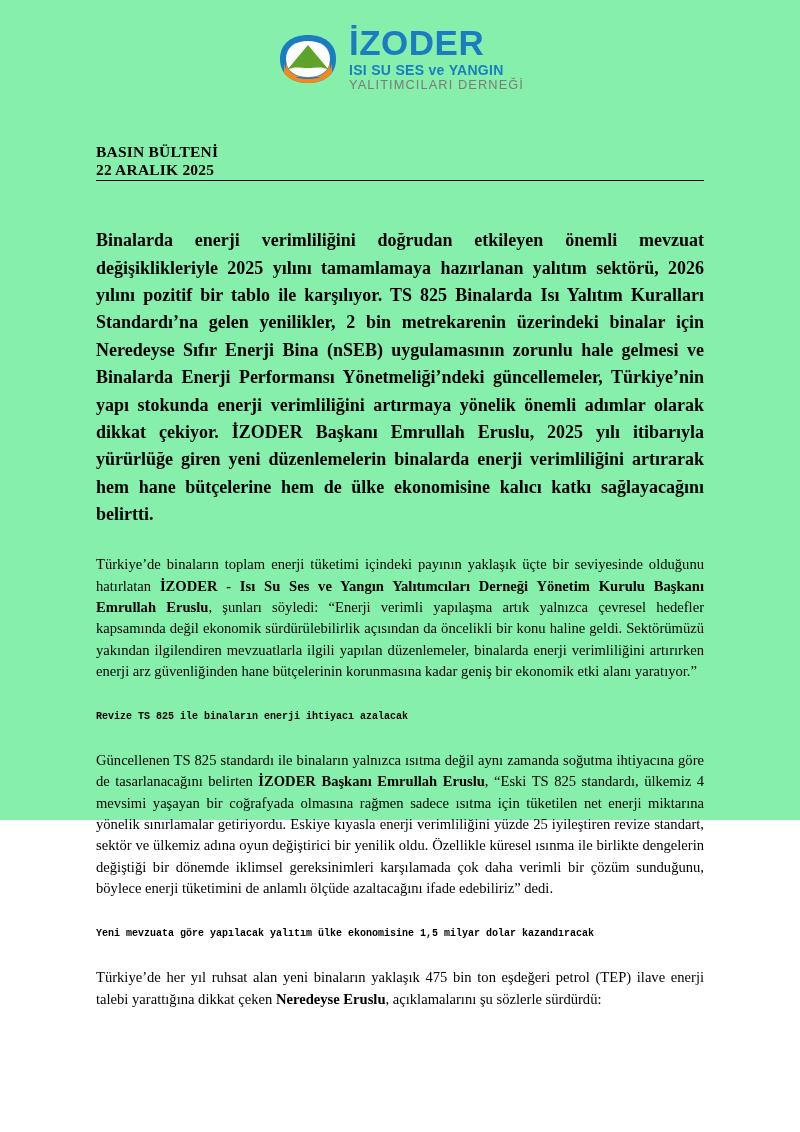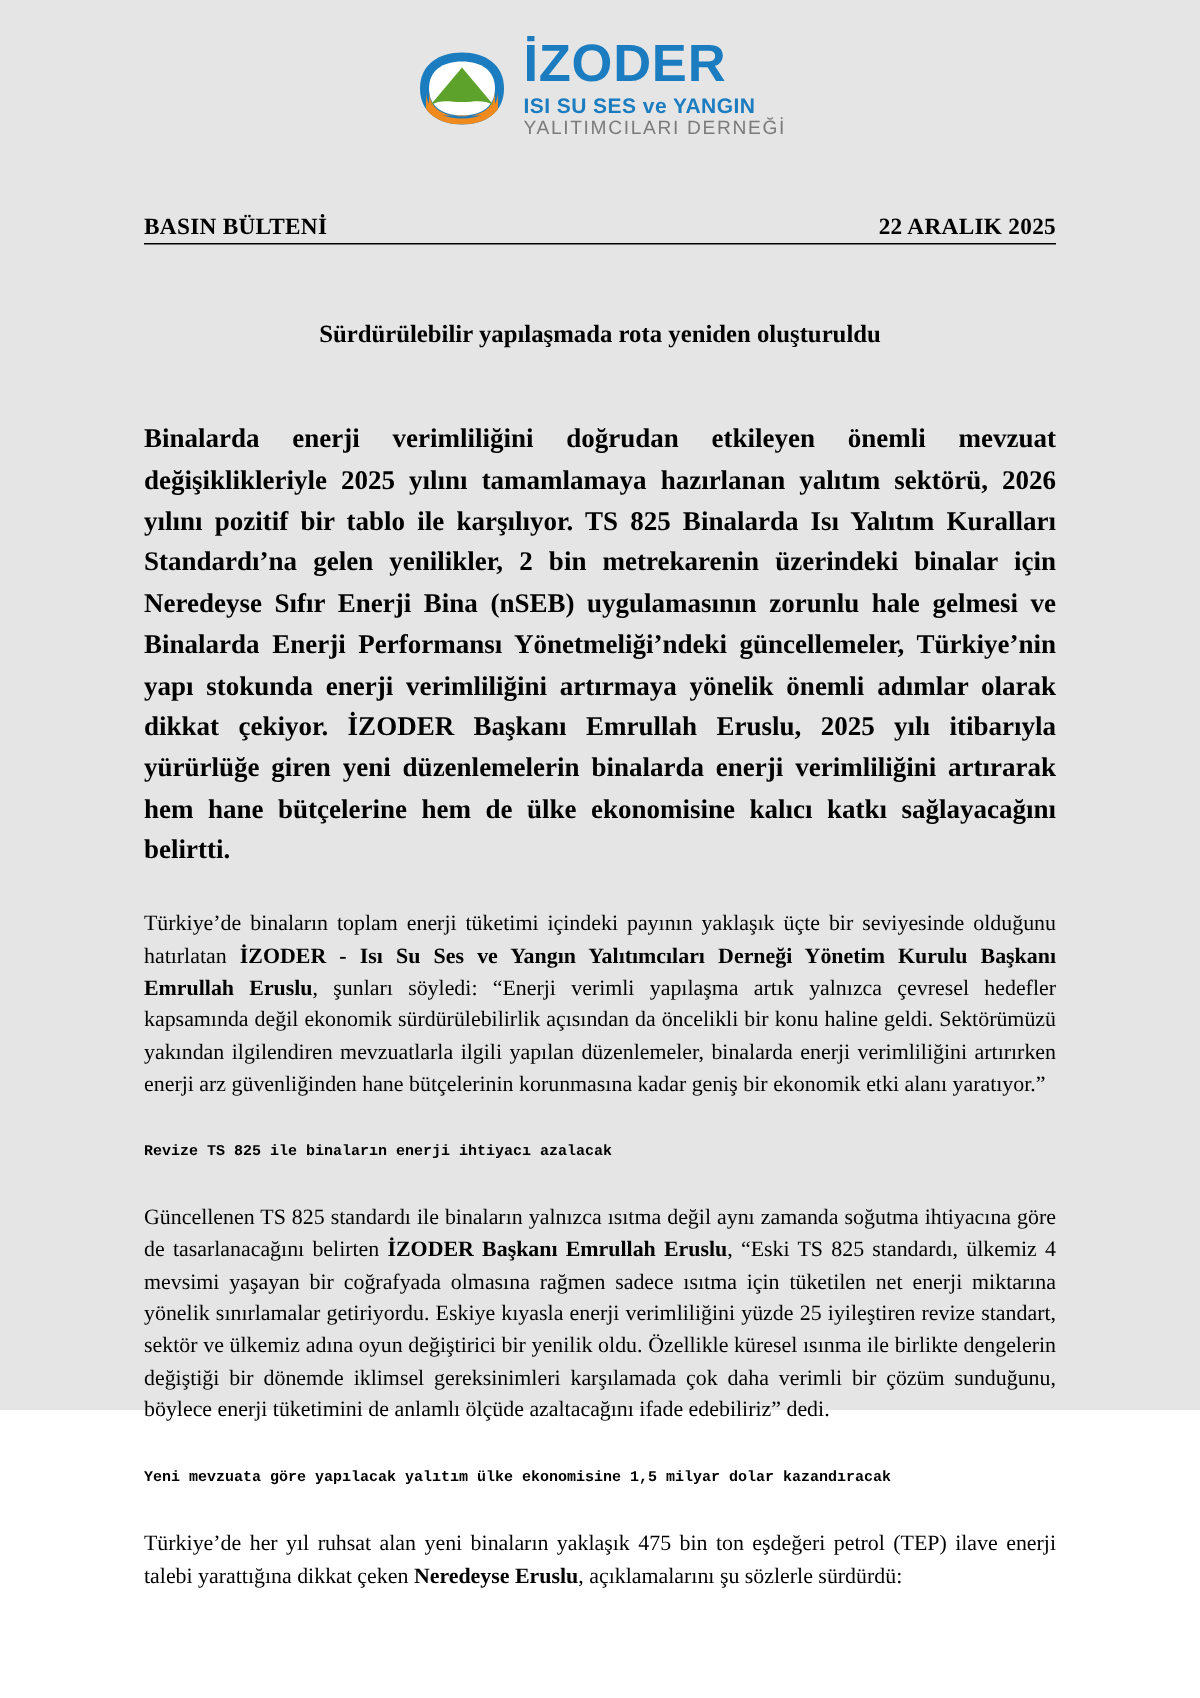--- a/index.html
+++ b/index.html
@@ -10,22 +10,22 @@
   body {
     width: 800px;
     height: 1132px;
     font-family: "Liberation Serif", "DejaVu Serif", serif;
     color: #000000;
     overflow: hidden;
   }
   .page {
     position: relative;
     width: 800px;
-    height: 940px;
-    background: #e5e5e5;
+    height: 820px;
+    background: #86efac;
     box-sizing: border-box;
     padding: 0 96px;
   }
 
   
   .logo-block {
     padding-top: 26px;
     display: flex;
     justify-content: center;
     align-items: center;
@@ -75,20 +75,21 @@
   .doc-header {
     margin-top: 52px;
     display: flex;
     justify-content: space-between;
     align-items: baseline;
     font-weight: bold;
     font-size: 15.5px;
     letter-spacing: 0.2px;
     border-bottom: 1.6px solid #000;
     padding-bottom: 1px;
+    flex-direction: column;
   }
 
   
   .doc-title {
     margin-top: 42px;
     font-weight: bold;
     font-size: 16.5px;
     text-align: left;
     letter-spacing: 0.1px;
   }
@@ -167,21 +168,20 @@
         <span class="logo-sub2">YALITIMCILARI DERNEĞİ</span>
       </span>
     </div>
   </div>
 
   <div class="doc-header">
     <span>BASIN BÜLTENİ</span>
     <span>22 ARALIK 2025</span>
   </div>
 
-  <div class="doc-subtitle">Sürdürülebilir yapılaşmada rota yeniden oluşturuldu</div>
 
   <p class="lead">Binalarda enerji verimliliğini doğrudan etkileyen önemli mevzuat değişiklikleriyle 2025 yılını tamamlamaya hazırlanan yalıtım sektörü, 2026 yılını pozitif bir tablo ile karşılıyor. TS 825 Binalarda Isı Yalıtım Kuralları Standardı’na gelen yenilikler, 2 bin metrekarenin üzerindeki binalar için Neredeyse Sıfır Enerji Bina (nSEB) uygulamasının zorunlu hale gelmesi ve Binalarda Enerji Performansı Yönetmeliği’ndeki güncellemeler, Türkiye’nin yapı stokunda enerji verimliliğini artırmaya yönelik önemli adımlar olarak dikkat çekiyor. İZODER Başkanı Emrullah Eruslu, 2025 yılı itibarıyla yürürlüğe giren yeni düzenlemelerin binalarda enerji verimliliğini artırarak hem hane bütçelerine hem de ülke ekonomisine kalıcı katkı sağlayacağını belirtti.</p>
 
   <p class="body-par"><span>Türkiye’de binaların toplam enerji tüketimi içindeki payının yaklaşık üçte bir seviyesinde olduğunu hatırlatan </span><b>İZODER - Isı Su Ses ve Yangın Yalıtımcıları Derneği Yönetim Kurulu Başkanı Emrullah Eruslu</b><span>, şunları söyledi: “Enerji verimli yapılaşma artık yalnızca çevresel hedefler kapsamında değil ekonomik sürdürülebilirlik açısından da öncelikli bir konu haline geldi. Sektörümüzü yakından ilgilendiren mevzuatlarla ilgili yapılan düzenlemeler, binalarda enerji verimliliğini artırırken enerji arz güvenliğinden hane bütçelerinin korunmasına kadar geniş bir ekonomik etki alanı yaratıyor.”</span></p>
 
   <p class="section-head">Revize TS 825 ile binaların enerji ihtiyacı azalacak</p>
 
   <p class="body-par"><span>Güncellenen TS 825 standardı ile binaların yalnızca ısıtma değil aynı zamanda soğutma ihtiyacına göre de tasarlanacağını belirten </span><b>İZODER Başkanı Emrullah Eruslu</b><span>, “Eski TS 825 standardı, ülkemiz 4 mevsimi yaşayan bir coğrafyada olmasına rağmen sadece ısıtma için tüketilen net enerji miktarına yönelik sınırlamalar getiriyordu. Eskiye kıyasla enerji verimliliğini yüzde 25 iyileştiren revize standart, sektör ve ülkemiz adına oyun değiştirici bir yenilik oldu. Özellikle küresel ısınma ile birlikte dengelerin değiştiği bir dönemde iklimsel gereksinimleri karşılamada çok daha verimli bir çözüm sunduğunu, böylece enerji tüketimini de anlamlı ölçüde azaltacağını ifade edebiliriz” dedi.</span></p>
 
   <p class="section-head wide">Yeni mevzuata göre yapılacak yalıtım ülke ekonomisine 1,5 milyar dolar kazandıracak</p>

